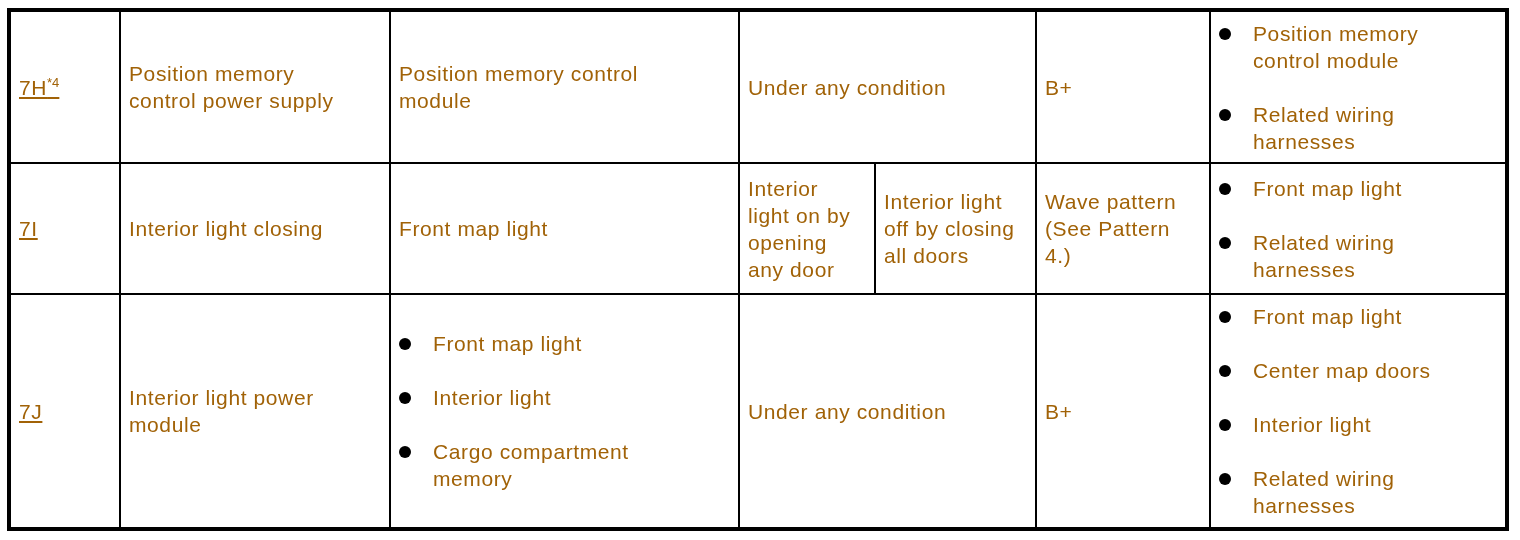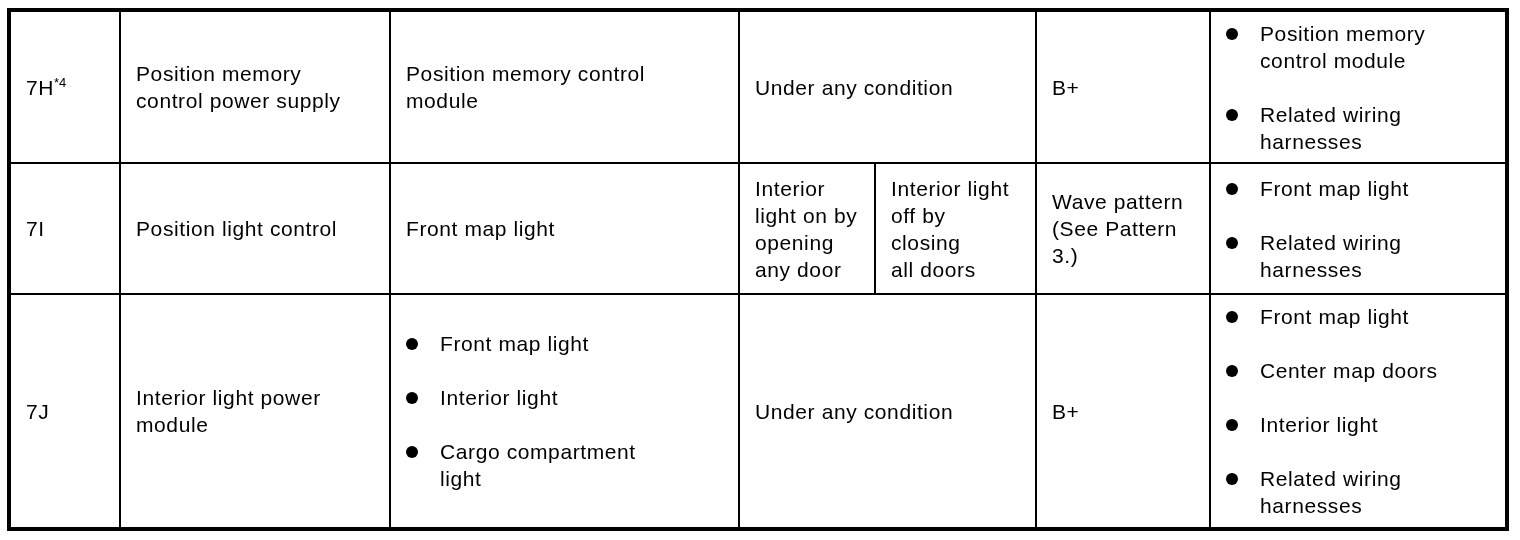--- a/index.html
+++ b/index.html
@@ -19,35 +19,35 @@
   }
   table.tf {
     border-collapse: collapse;
     table-layout: fixed;
     width: 1498px;
     border: 4px solid #000;
   }
   table.tf td {
     border: 2px solid #000;
     vertical-align: middle;
-    padding: 4px 15px;
+    padding: 4px 8px;
     font-family: "Liberation Sans", "DejaVu Sans", sans-serif;
     font-size: 21px;
     line-height: 27px;
     letter-spacing: 0.6px;
-    color: #000000;
+    color: #a16207;
     overflow: hidden;
   }
   tr.r1 { height: 153px; }
   tr.r2 { height: 131px; }
   tr.r3 { height: 235px; }
 
   .pre { white-space: pre-line; }
 
-  td.c-term { padding-left: 5px; }
+  td.c-term { padding-left: 5px; text-decoration: underline; }
   sup.note {
     font-size: 13px;
     letter-spacing: 0;
     vertical-align: super;
     line-height: 0;
   }
 
   ul.blist {
     list-style: none;
     margin: 0;
@@ -110,32 +110,32 @@
 harnesses</span>
             </li>
           </ul>
         </td>
       </tr>
 
       <tr class="r2">
         <td class="c-term">
           <span>7I</span><sup class="note"></sup>
         </td>
-        <td class="pre">Position light control</td>
+        <td class="pre">Interior light closing</td>
         <td class="pre">Front map light</td>
         <td class="pre">Interior
 light on by
 opening
 any door</td>
         <td class="pre">Interior light
 off by closing
 all doors</td>
         <td class="pre">Wave pattern
 (See Pattern
-3.)</td>
+4.)</td>
         <td class="c-insp">
           <ul class="blist">
             <li>
               <span class="bullet"></span>
               <span class="pre">Front map light</span>
             </li>
             <li>
               <span class="bullet"></span>
               <span class="pre">Related wiring
 harnesses</span>
@@ -156,21 +156,21 @@
               <span class="bullet"></span>
               <span class="pre">Front map light</span>
             </li>
             <li>
               <span class="bullet"></span>
               <span class="pre">Interior light</span>
             </li>
             <li>
               <span class="bullet"></span>
               <span class="pre">Cargo compartment
-light</span>
+memory</span>
             </li>
           </ul>
         </td>
         <td colspan="2">Under any condition</td>
         <td>B+</td>
         <td class="c-insp">
           <ul class="blist">
             <li>
               <span class="bullet"></span>
               <span class="pre">Front map light</span>

